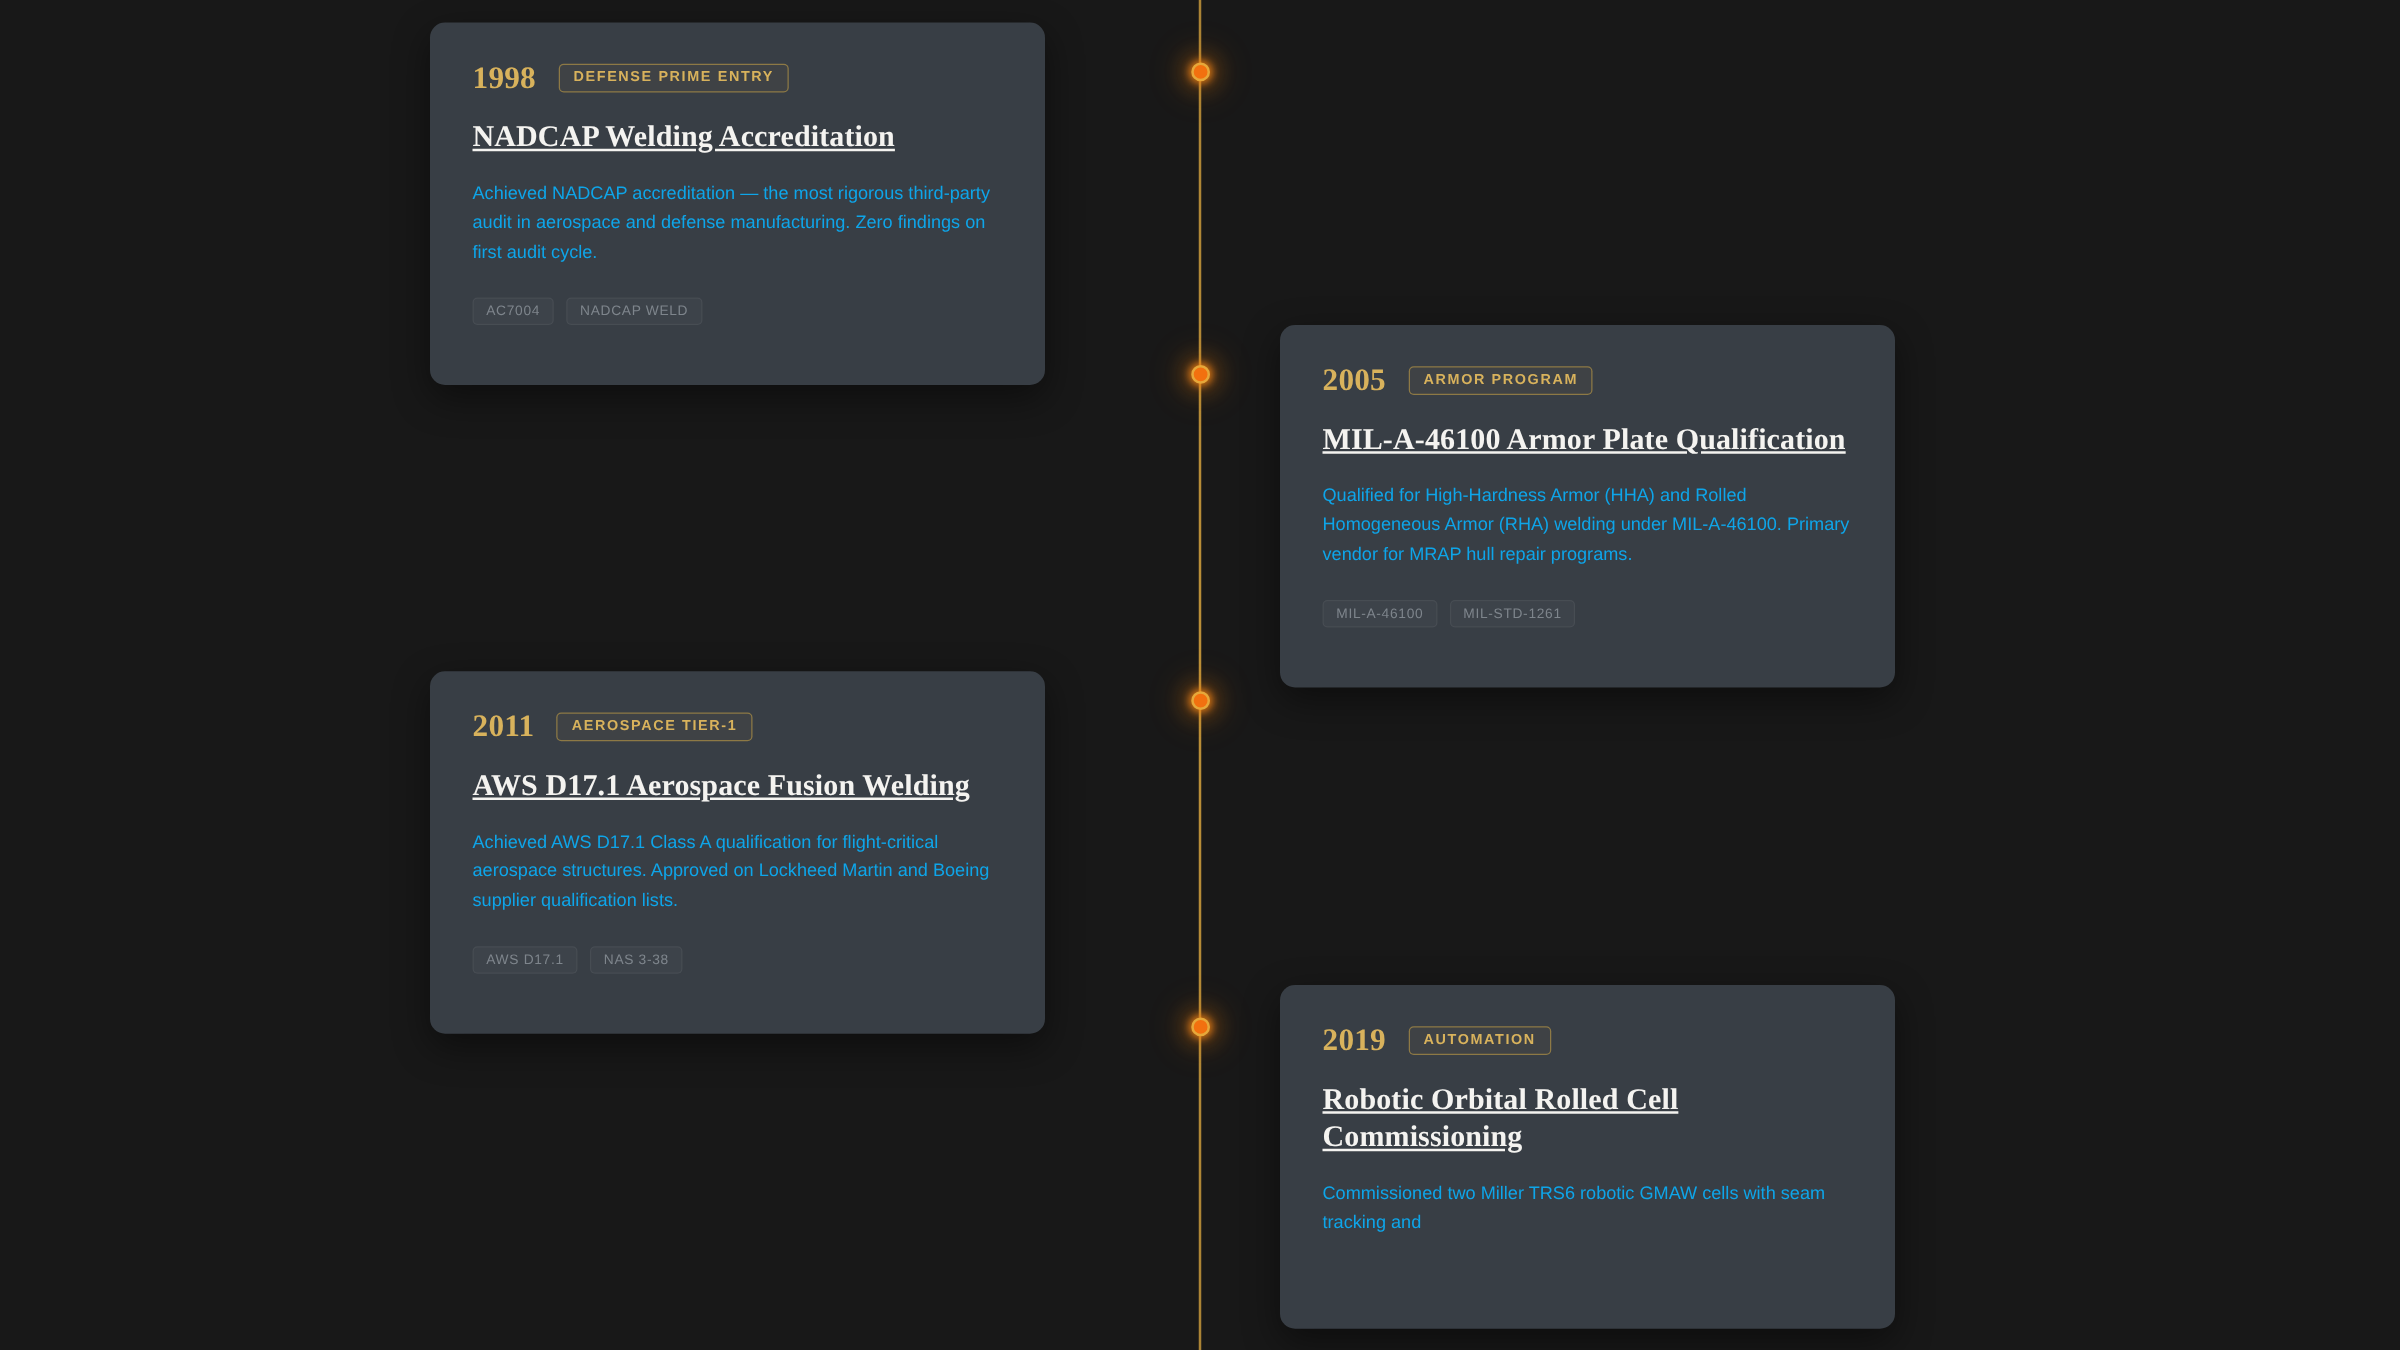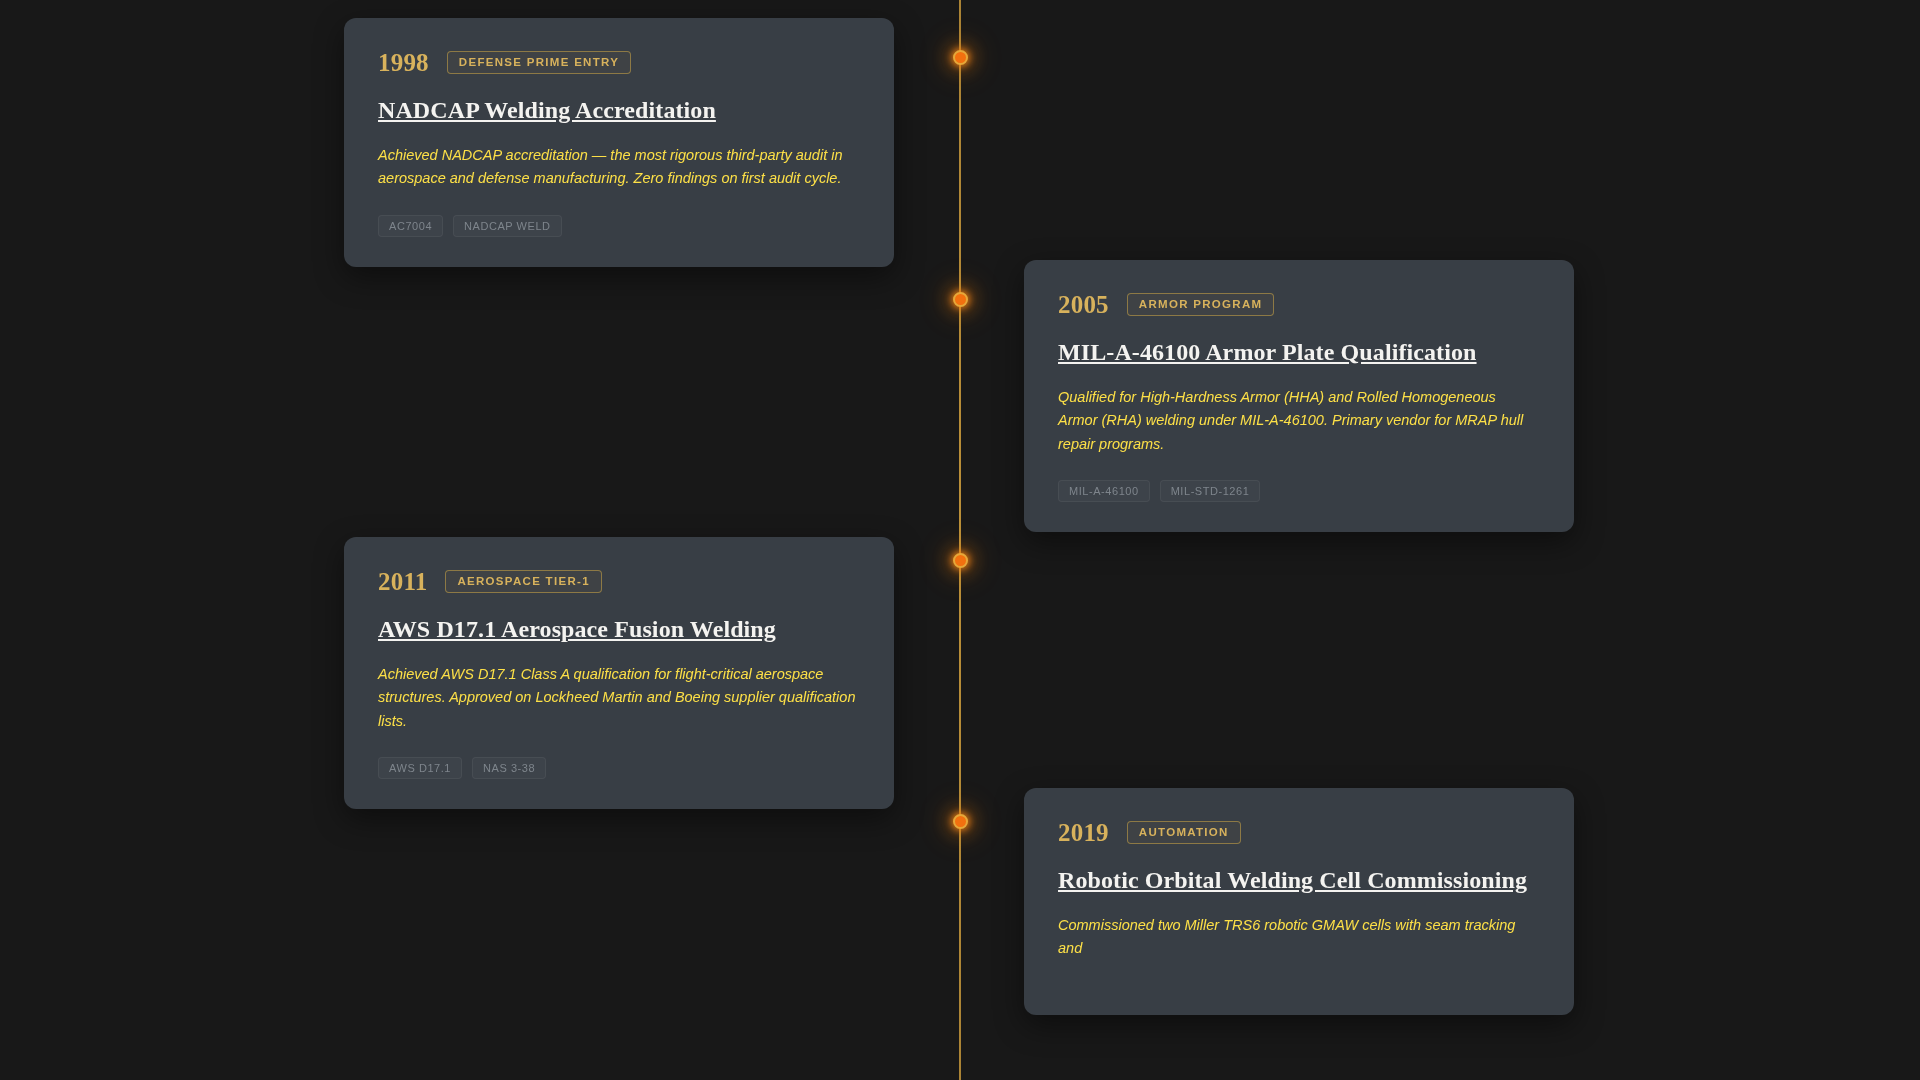--- a/index.html
+++ b/index.html
@@ -49,24 +49,24 @@
     border: 2px solid #e6a83a;
     box-shadow:
       0 0 6px 2px rgba(242,130,20,0.75),
       0 0 16px 6px rgba(242,130,20,0.32),
       0 0 28px 12px rgba(242,130,20,0.12);
   }
 
   
   .tl-card {
     position: absolute;
-    width: 550px;
+    width: 492px;
     background: #383e45;
     border-radius: 12px;
-    padding: 32px 34px 30px 34px;
+    padding: 32px 34px 48px 34px;
     box-shadow: 0 10px 30px rgba(0,0,0,0.45);
   }
 
   .tl-card.left  { left: 344px; }
   .tl-card.right { left: 1024px; }
 
   .card-head {
     display: flex;
     align-items: center;
     gap: 18px;
@@ -103,24 +103,23 @@
     color: #f4f3f0;
     line-height: 1.25;
     margin-bottom: 19px;
     letter-spacing: 0.1px;
     text-decoration: underline;
   }
 
   .card-desc {
     font-size: 14.5px;
     line-height: 1.62;
-    color: #fde047;
+    color: #0ea5e9;
     margin-bottom: 24px;
     max-width: 480px;
-    font-style: italic;
   }
 
   .card-tags {
     display: flex;
     flex-wrap: wrap;
     gap: 10px;
   }
 
   .card-tag {
     font-size: 11px;
@@ -182,18 +181,18 @@
         <div class="card-tags">
           <span class="card-tag">AWS D17.1</span>
           <span class="card-tag">NAS 3-38</span>
         </div>
       </div>
       <div class="tl-card right" style="top: 788px;">
         <div class="card-head">
           <div class="card-year">2019</div>
           <div class="card-badge">AUTOMATION</div>
         </div>
-        <h3 class="card-title">Robotic Orbital Welding Cell Commissioning</h3>
+        <h3 class="card-title">Robotic Orbital Rolled Cell Commissioning</h3>
         <p class="card-desc">Commissioned two Miller TRS6 robotic GMAW cells with seam tracking and</p>
       </div>
     </div>
 
 </div>
 
 </body></html>

